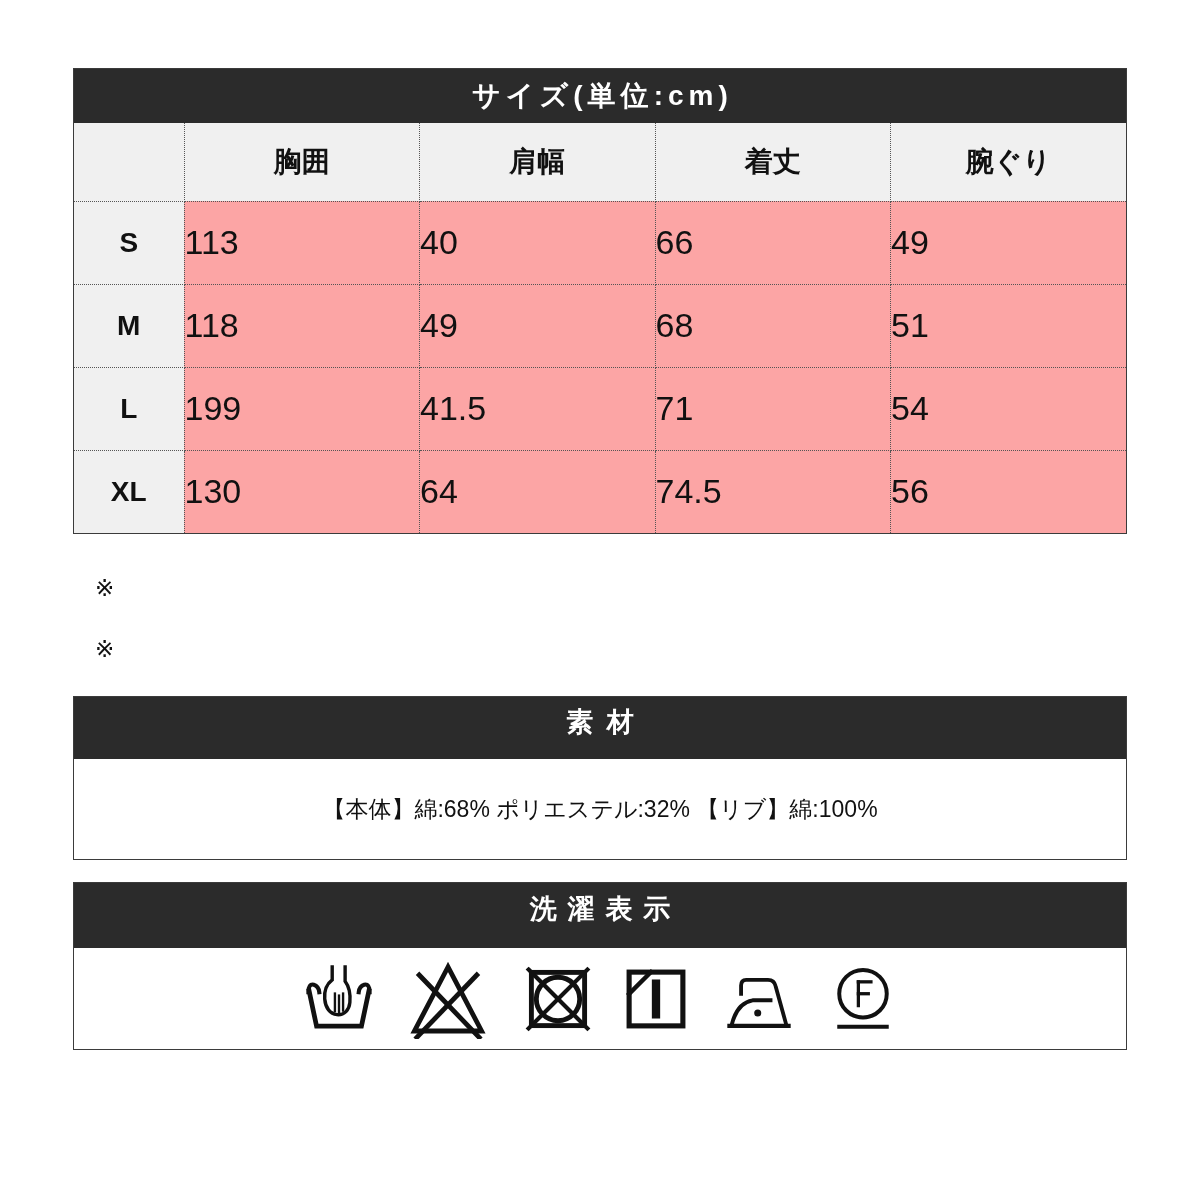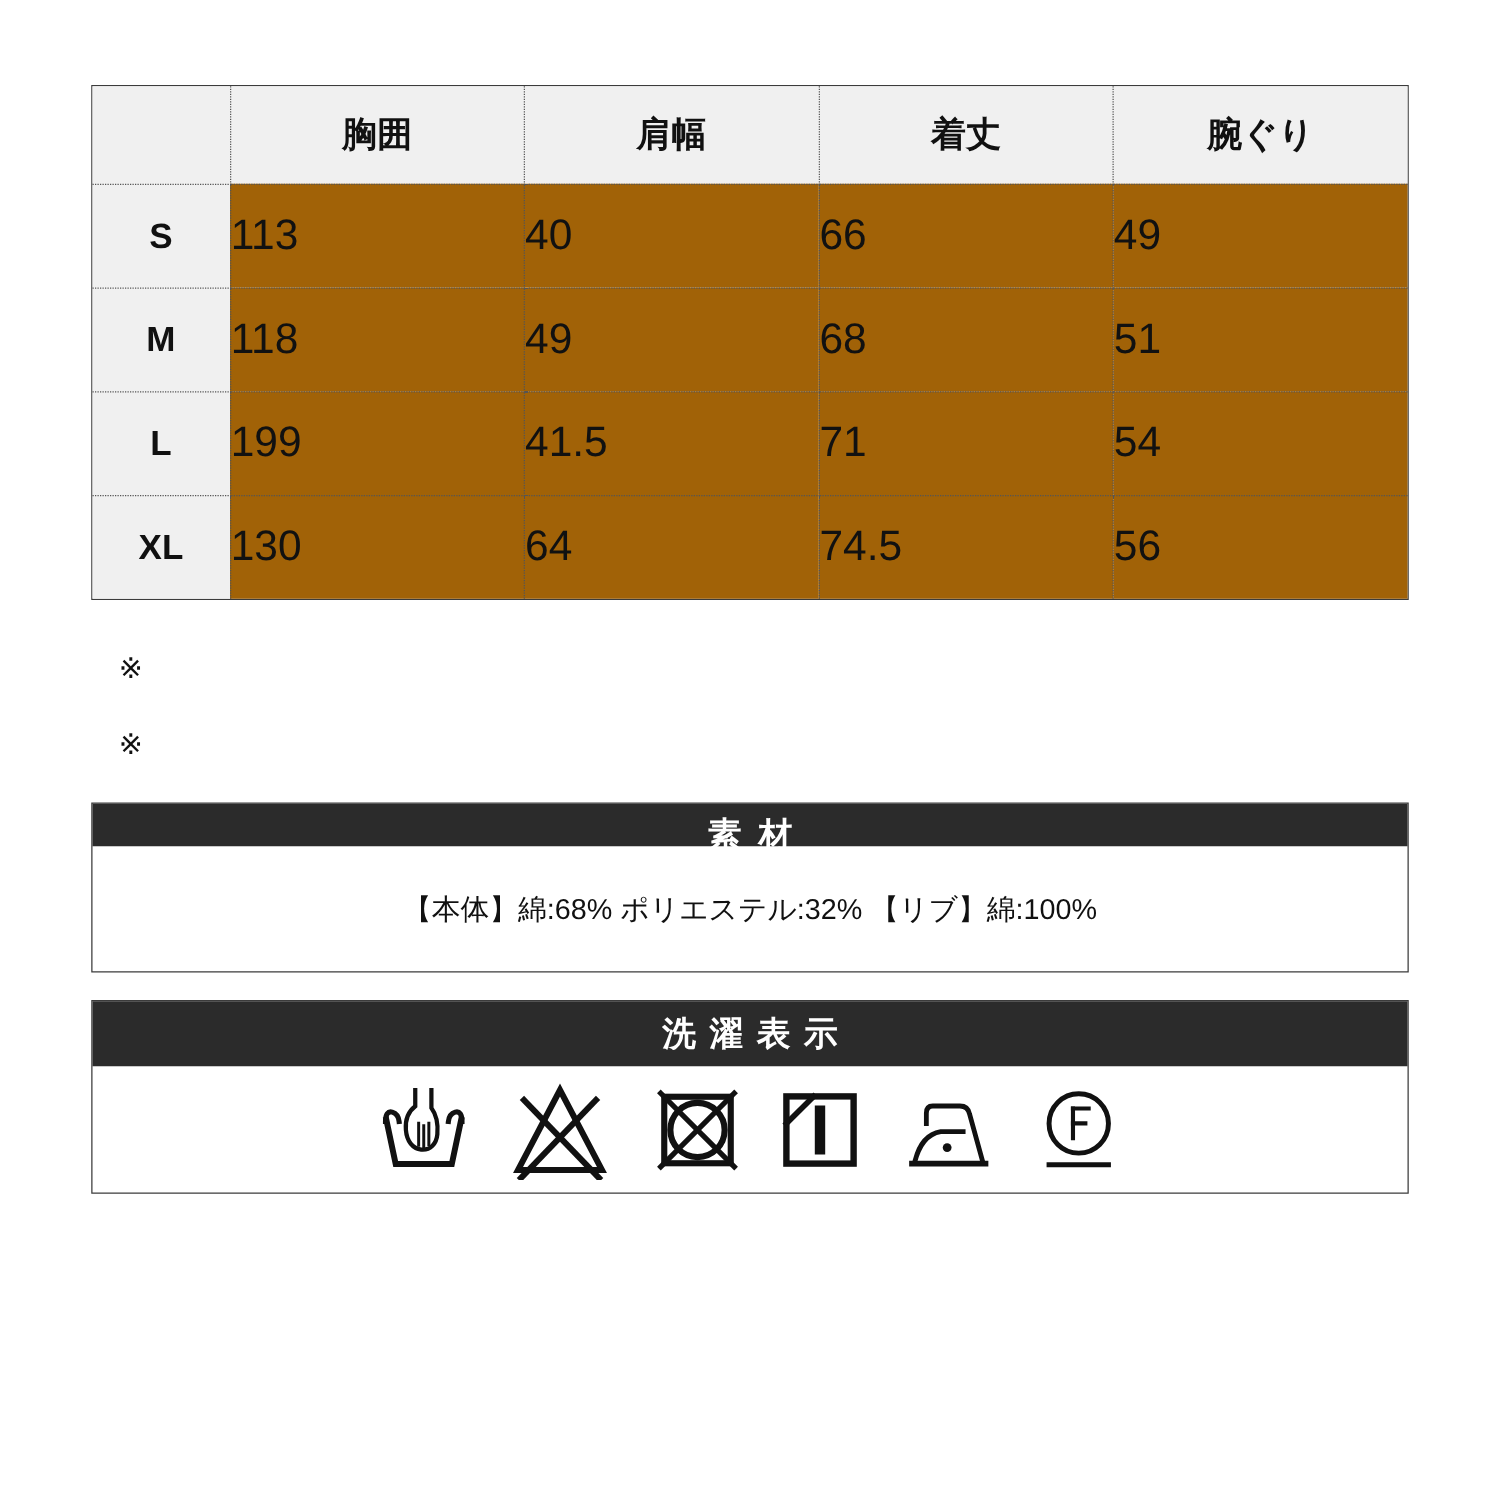--- a/index.html
+++ b/index.html
@@ -8,50 +8,51 @@
   .container { width:1054px; margin:0 auto; padding-top:68px; }
 
   .bar { background:#2b2b2b; color:#ffffff; font-weight:bold; text-align:center; }
   .size-bar { height:54px; line-height:54px; font-size:28px; letter-spacing:.18em; padding-left:.18em; }
 
   .size-section { border:1px solid #3b3b3b; }
   table.size-table { width:100%; border-collapse:collapse; table-layout:fixed; }
   .size-table th, .size-table td { border:1px dotted #555; vertical-align:middle; }
   .size-table thead th { height:78px; background:#f0f0f0; font-size:28px; font-weight:bold; }
   .size-table tbody th { background:#f0f0f0; font-size:28px; font-weight:bold; }
-  .size-table tbody td { height:83px; font-size:34px; font-weight:400; background:#a16207; }
+  .size-table tbody td { height:83px; font-size:34px; font-weight:400; background:#fca5a5; }
   .size-table col.label-col { width:110px; }
   .size-table tr > *:first-child { border-left:none; }
   .size-table tr > *:last-child { border-right:none; }
   .size-table thead tr > * { border-top:none; }
   .size-table tbody tr:last-child > * { border-bottom:none; }
 
   .notes { margin-top:36px; padding-left:22px; font-size:23px; line-height:37px; }
   .note { display:flex; }
   .note + .note { margin-top:24px; }
   .note-marker { flex:0 0 24px; }
   .note-line { display:block; }
 
   .box-section { border:1px solid #3b3b3b; }
   .material-section { margin-top:28px; }
-  .small-bar { height:34px; line-height:50px; font-size:27px; letter-spacing:.5em; padding-left:.5em; }
+  .small-bar { height:62px; line-height:50px; font-size:27px; letter-spacing:.5em; padding-left:.5em; }
   .material-body { height:100px; display:flex; align-items:center; justify-content:center; font-size:23px; }
 
   .laundry-section { margin-top:22px; }
-  .laundry-bar { height:52px; line-height:52px; font-size:27px; letter-spacing:.4em; padding-left:.4em; }
+  .laundry-bar { height:65px; line-height:52px; font-size:27px; letter-spacing:.4em; padding-left:.4em; }
   .laundry-body { height:101px; display:flex; align-items:center; justify-content:center; gap:31px; }
   .care-icon { display:block; }
   .care-icon path, .care-icon circle, .care-icon rect, .care-icon line { vector-effect:none; }
 </style>
 </head>
 <body>
 
 <div class="container">
 
   <section class="size-section">
+    <div class="bar size-bar">サイズ(単位:cm)</div>
     <table class="size-table">
       <colgroup>
         <col class="label-col">
           <col>
           <col>
           <col>
           <col>
       </colgroup>
       <thead>
         <tr>

